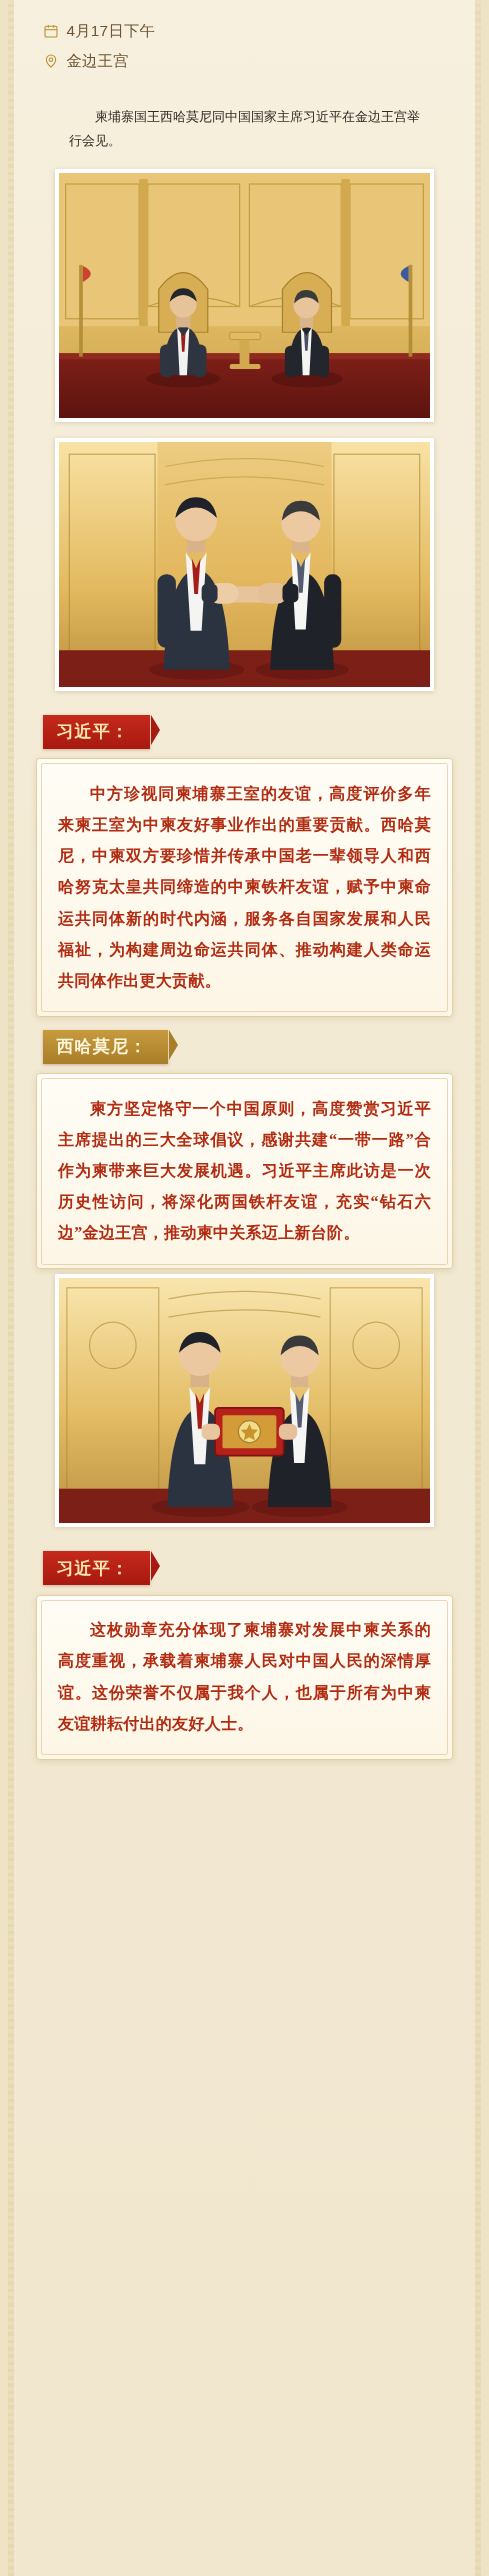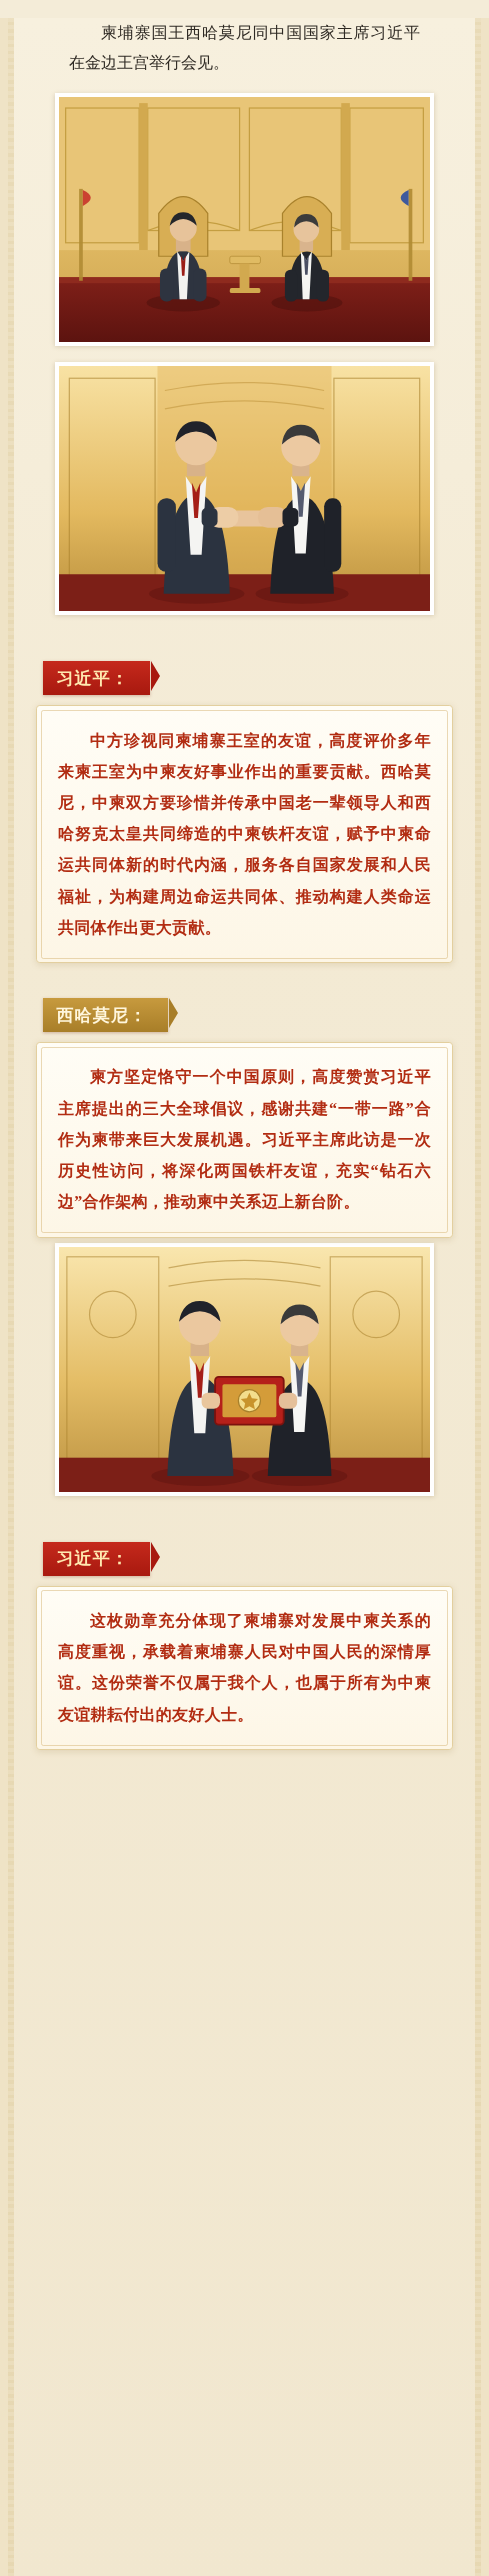--- a/index.html
+++ b/index.html
@@ -72,21 +72,21 @@
   .title-rule {
     margin: 13.4px auto 0 auto;
     width: 342px;
     height: 1.2px;
     background: linear-gradient(90deg, rgba(185,150,80,0) 0%, #c9a85f 20%, #c9a85f 80%, rgba(185,150,80,0) 100%);
   }
 
   
   .lede {
     margin: 18.3px 61px 16px 61px;
-    font-size: 16px;
+    font-size: 13px;
     line-height: 1.85;
     text-indent: 2em;
     color: #2f2a24;
     text-align: justify;
   }
 
   
   .photo-frame {
     margin: 0 auto 16px auto;
     width: 379px;
@@ -98,21 +98,21 @@
   .photo {
     position: relative;
     width: 100%;
     height: 245px;
     overflow: hidden;
   }
   .photo svg { display: block; width: 100%; height: 100%; }
 
   
   .speaker-tag {
-    margin: 30px 0 0 35px;
+    margin: 8px 0 0 35px;
     display: inline-block;
     position: relative;
     padding: 5.5px 21px 5.5px 13.4px;
     background: linear-gradient(180deg, #c5291c 0%, #a8190f 100%);
     color: #ffe9b0;
     font-size: 17px;
     font-weight: bold;
     letter-spacing: 1.2px;
     box-shadow: 0 1.2px 3.1px rgba(120,40,20,.3);
   }
@@ -166,20 +166,42 @@
     text-align: justify;
   }
   .spacer-lg { height: 16px; }
 </style>
 </head>
 <body>
 
 <div class="page">
 
   
+  <div class="meta">
+    <div class="meta-row">
+      <span class="icon-box">
+        <svg viewBox="0 0 24 24" width="16" height="16" fill="none" stroke="#b8912f" stroke-width="1.6">
+          <rect x="3" y="5" width="18" height="16" rx="2"></rect>
+          <line x1="3" y1="10" x2="21" y2="10"></line>
+          <line x1="8" y1="3" x2="8" y2="7"></line>
+          <line x1="16" y1="3" x2="16" y2="7"></line>
+        </svg>
+      </span>
+      <span class="label">4月17日下午</span>
+    </div>
+    <div class="meta-row">
+      <span class="icon-box">
+        <svg viewBox="0 0 24 24" width="16" height="16" fill="none" stroke="#b8912f" stroke-width="1.6">
+          <path d="M12 21s7-6.1 7-11a7 7 0 10-14 0c0 4.9 7 11 7 11z"></path>
+          <circle cx="12" cy="10" r="2.6"></circle>
+        </svg>
+      </span>
+      <span class="label">金边王宫</span>
+    </div>
+  </div>
 
   
 
   
   <div class="lede">柬埔寨国王西哈莫尼同中国国家主席习近平在金边王宫举行会见。</div>
 
   
   <div class="photo-frame">
     <div class="photo">
       <svg viewBox="0 0 620 400" preserveAspectRatio="xMidYMid slice">
@@ -313,21 +335,21 @@
 
   
   <div class="speaker-tag">习近平：</div>
   <div class="quote-card">
     <div class="quote-text">中方珍视同柬埔寨王室的友谊，高度评价多年来柬王室为中柬友好事业作出的重要贡献。西哈莫尼，中柬双方要珍惜并传承中国老一辈领导人和西哈努克太皇共同缔造的中柬铁杆友谊，赋予中柬命运共同体新的时代内涵，服务各自国家发展和人民福祉，为构建周边命运共同体、推动构建人类命运共同体作出更大贡献。</div>
   </div>
 
   
   <div class="speaker-tag gold">西哈莫尼：</div>
   <div class="quote-card">
-    <div class="quote-text">柬方坚定恪守一个中国原则，高度赞赏习近平主席提出的三大全球倡议，感谢共建“一带一路”合作为柬带来巨大发展机遇。习近平主席此访是一次历史性访问，将深化两国铁杆友谊，充实“钻石六边”合作架构，推动柬中关系迈上新台阶。</div>
+    <div class="quote-text">柬方坚定恪守一个中国原则，高度赞赏习近平主席提出的三大全球倡议，感谢共建“一带一路”合作为柬带来巨大发展机遇。习近平主席此访是一次历史性访问，将深化两国铁杆友谊，充实“钻石六边”金边王宫，推动柬中关系迈上新台阶。</div>
   </div>
 
   
 
   
   <div class="photo-frame">
     <div class="photo">
       <svg viewBox="0 0 620 400" preserveAspectRatio="xMidYMid slice">
         <defs>
           <linearGradient id="hall3" x1="0" y1="0" x2="0" y2="1">

